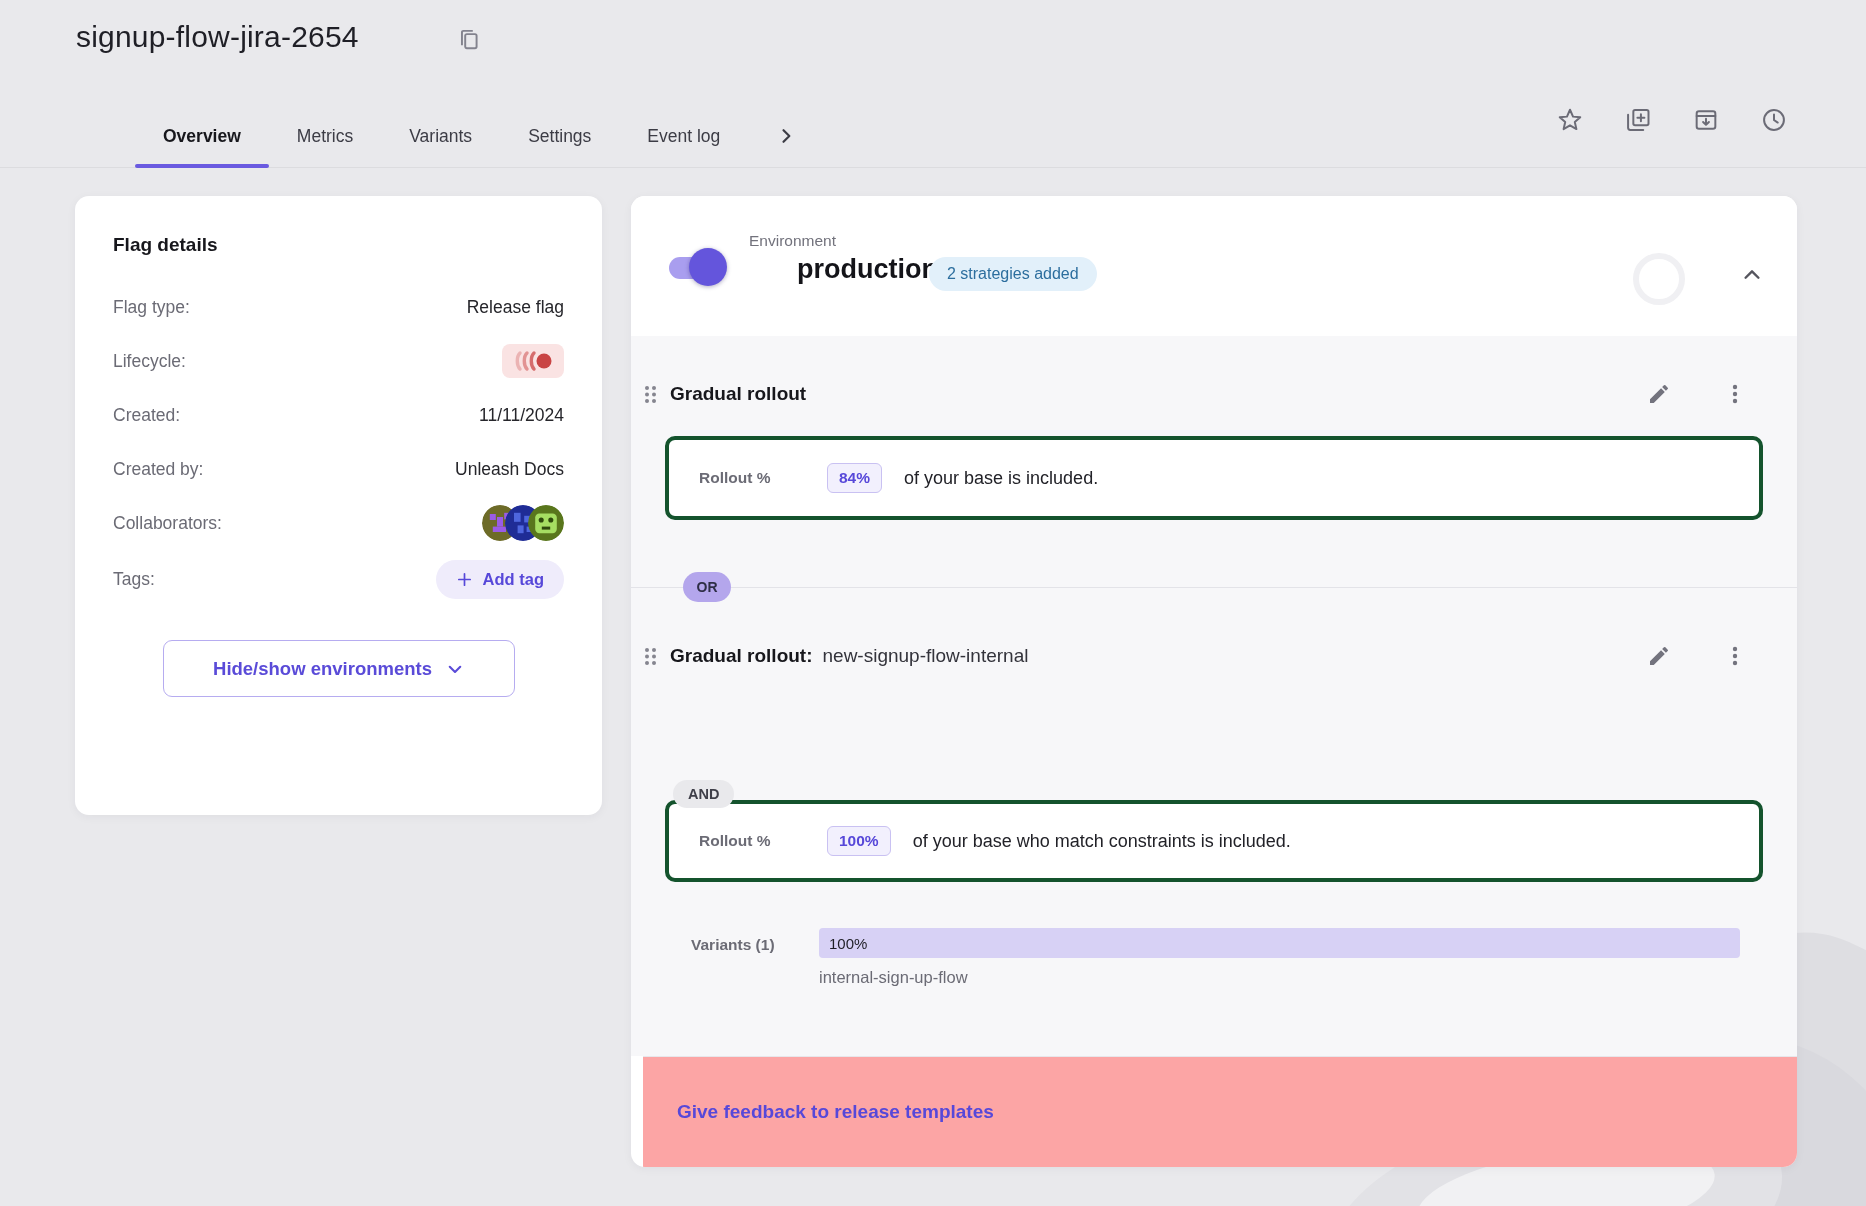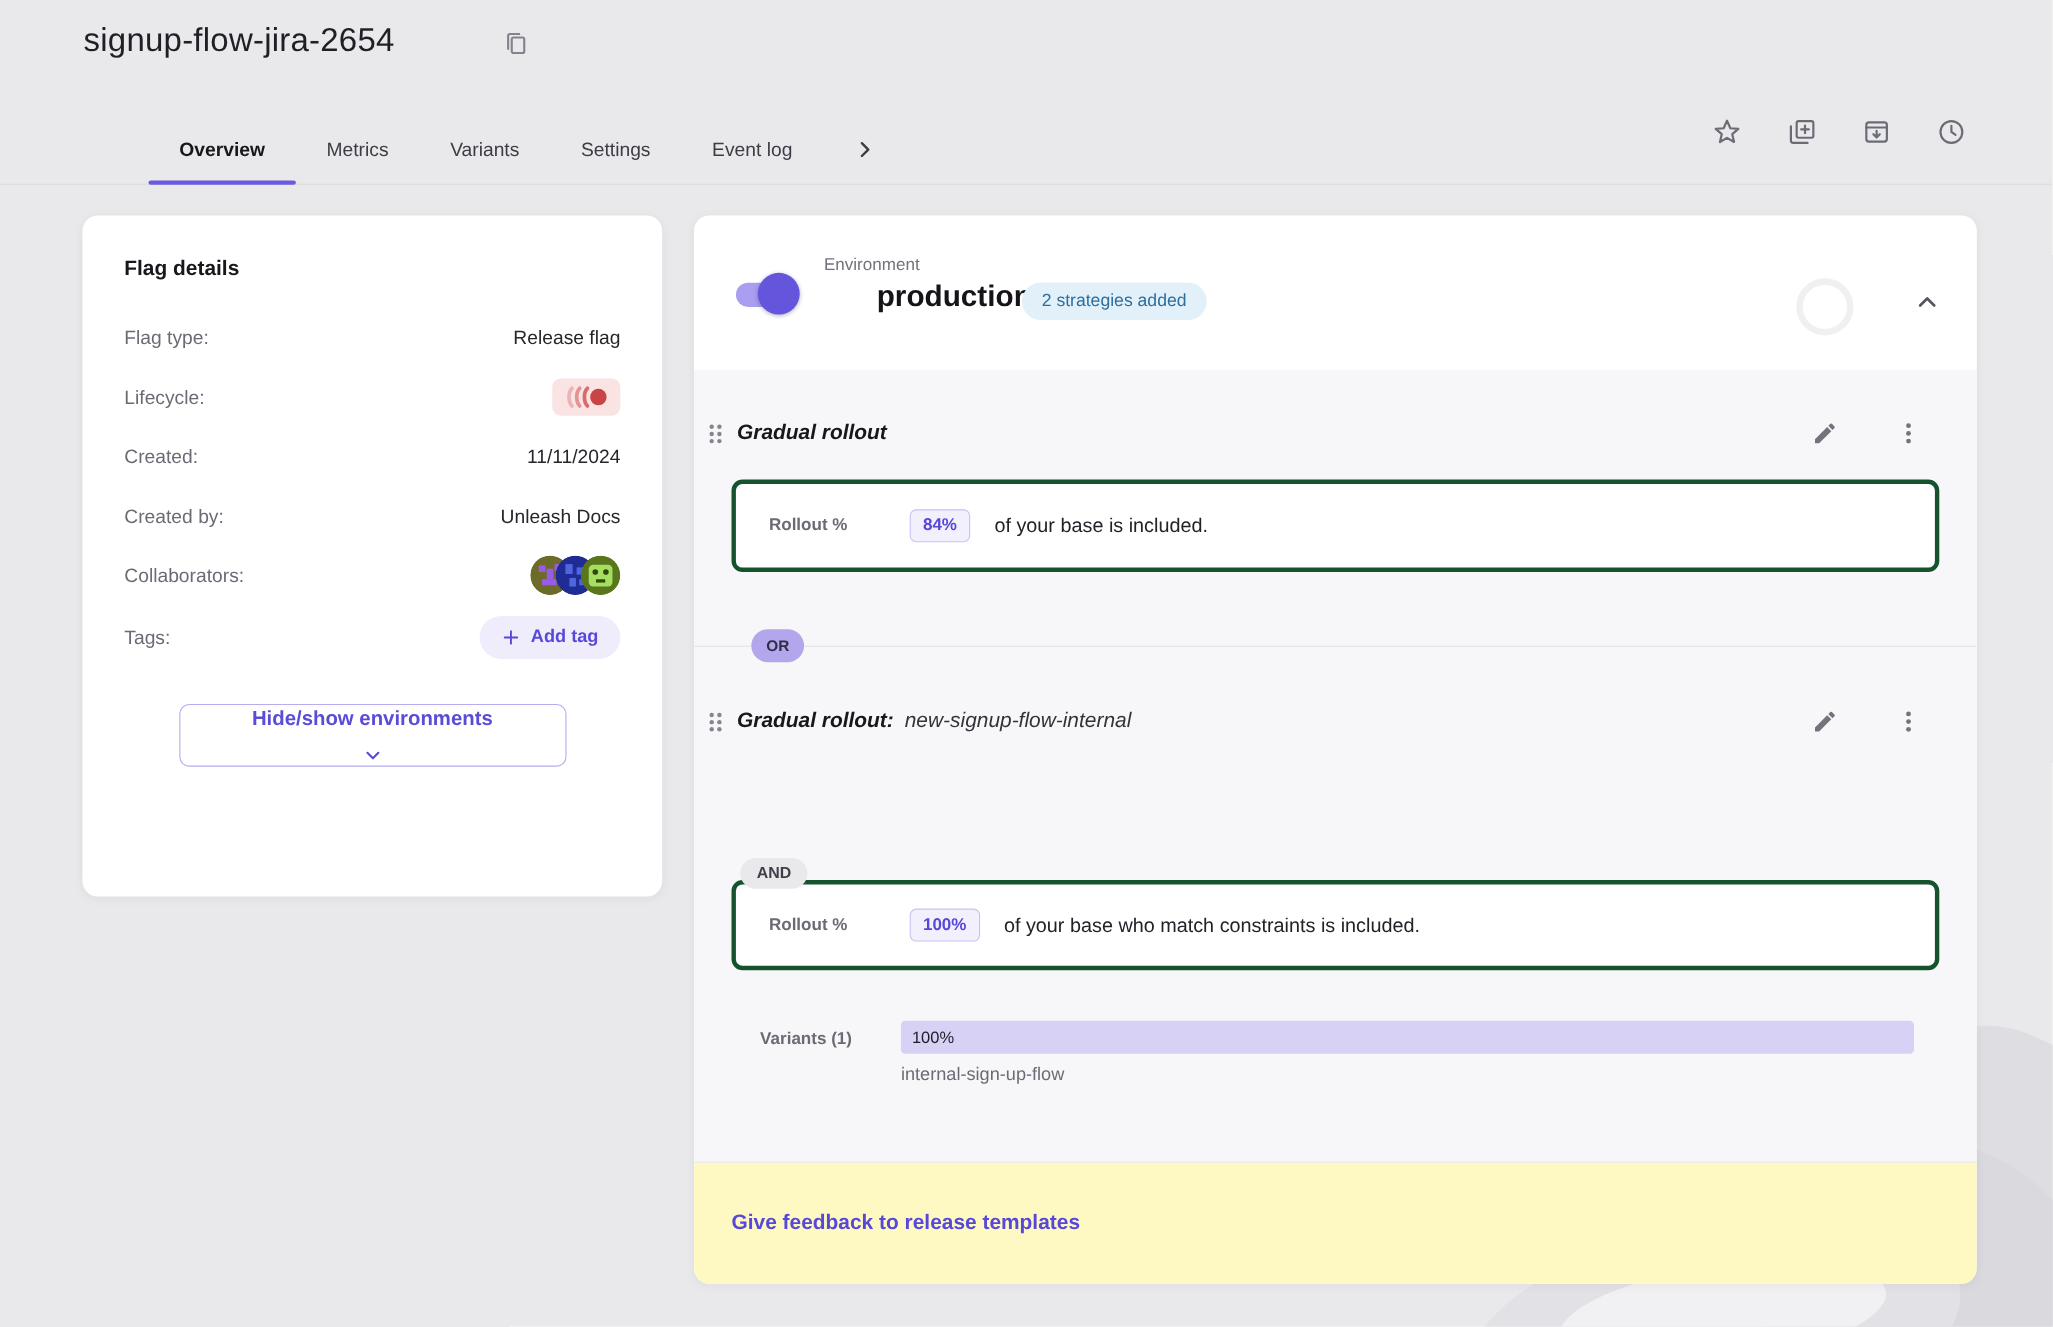--- a/index.html
+++ b/index.html
@@ -46,39 +46,39 @@
 
   .avatar-stack { display:flex; }
   .avatar { width:36px; height:36px; border-radius:50%; overflow:hidden; }
   .avatar + .avatar { margin-left:-13px; }
 
   .add-tag-btn { display:flex; align-items:center; gap:10px; background:#EFECFB; color:#5748D9; font-weight:bold;
     border:none; border-radius:21px; padding:10px 20px; font-size:16.5px; cursor:pointer; font-family:inherit; }
 
   .hideshow { margin:32px auto 0; width:352px; height:57px; border:1.5px solid #B6ACF0; border-radius:9px; background:#fff;
     color:#5A4BD8; font-weight:bold; font-size:18.5px; display:flex; align-items:center; justify-content:center; gap:14px;
-    cursor:pointer; font-family:inherit;flex-direction:column; }
+    cursor:pointer; font-family:inherit; }
 
   
   #right-card { left:631px; top:196px; width:1166px; height:971px; overflow:hidden; padding:0; }
 
   .env-header { position:absolute; left:0; top:0; width:100%; height:140px; background:#fff; }
   .toggle { position:absolute; left:38px; top:52px; width:58px; height:38px; cursor:pointer; }
   .toggle .track { position:absolute; left:0; top:9px; width:52px; height:22px; border-radius:11px; background:#A99EEF; }
   .toggle .thumb { position:absolute; left:20px; top:0; width:38px; height:38px; border-radius:50%; background:#6455DC; box-shadow:0 1px 4px rgba(30,20,90,.35); }
   #env-label { position:absolute; left:118px; top:36px; font-size:15.5px; color:#72727C; }
   #env-name  { position:absolute; left:118px; top:58px; font-size:27px; font-weight:bold; color:#141419;margin-left:48px; }
   #env-badge { position:absolute; left:298px; top:61px; height:34px; line-height:34px; padding:0 18px; border-radius:17px;
     background:#E2F0FA; color:#2C6E9E; font-size:16px; }
   #env-ring { position:absolute; right:112px; top:57px; width:52px; height:52px; border-radius:50%; border:6px solid #F0F0F3; }
   #env-collapse { position:absolute; right:28px; top:62px; color:#55555E; background:none; border:none; padding:6px; cursor:pointer; }
 
   .strategies { position:absolute; left:0; top:140px; width:100%; height:720px; background:#F7F7F9; }
 
-  .s-head { position:absolute; left:12px; right:0; height:44px; display:flex; align-items:center; padding-right:50px;font-style:italic; }
+  .s-head { position:absolute; left:12px; right:0; height:44px; display:flex; align-items:center; padding-right:50px; }
   #s1-head { top:36px; }
   #s2-head { top:298px; }
   .drag-handle { color:#85858F; margin-right:12px; cursor:grab; }
   .s-title { font-size:19px; font-weight:bold; color:#17171C; }
   .s-sub { font-size:19px; color:#33333B; margin-left:10px; }
   .s-actions { margin-left:auto; display:flex; gap:52px; align-items:center; color:#73737E; }
 
   .row-card { position:absolute; left:34px; width:1098px; background:#fff; border:4px solid #14532d; border-radius:10px;
     display:flex; align-items:center; padding:0 30px; }
   #s1-row { top:100px; height:84px; }
@@ -98,21 +98,21 @@
   #or-pill { position:absolute; left:52px; top:236px; width:48px; height:30px; background:#B4A6EC; border-radius:15px;
     color:#2E2E46; font-weight:bold; font-size:14px; display:flex; align-items:center; justify-content:center; z-index:2; }
   #and-pill { position:absolute; left:42px; top:444px; height:28px; line-height:28px; padding:0 15px; background:#E9E9EC;
     border-radius:14px; color:#3F3F49; font-weight:bold; font-size:14.5px; z-index:2; }
 
   #variants-label { position:absolute; left:60px; top:600px; color:#6B6B75; font-weight:bold; font-size:15.5px; }
   #variants-bar { position:absolute; left:188px; top:592px; width:921px; height:30px; background:#D7D1F5; border-radius:4px;
     display:flex; align-items:center; padding:0 10px; font-size:15px; color:#1F1F26; }
   #variant-name { position:absolute; left:188px; top:632px; font-size:16.5px; color:#6B6B75; }
 
-  .env-footer { position:absolute; left:0; top:860px; width:100%; height:111px; background:#fef9c3; border-top:1px solid #E7E7EB;
+  .env-footer { position:absolute; left:12px; top:860px; width:100%; height:111px; background:#fca5a5; border-top:1px solid #E7E7EB;
     display:flex; align-items:center; padding:0 32px 0 34px; }
   .footer-btns { margin-left:auto; display:flex; gap:14px; align-items:center; }
   #feedback-link { font-size:19px; }
   .btn { height:57px; border-radius:9px; font-weight:bold; font-size:18.5px; cursor:pointer; font-family:inherit; }
   .btn-outline { padding:0 30px; border:1.5px solid #BFB6F1; background:#fff; color:#5A4BD8; }
   .btn-primary { padding:0 29px; border:none; background:#6A5AE0; color:#fff; box-shadow:0 3px 10px rgba(106,90,224,.4); }
   .btn-kebab { width:52px; border:1.5px solid #BFB6F1; background:#fff; color:#6A5AE0; display:flex; align-items:center; justify-content:center; }
 </style>
 </head>
 <body>

